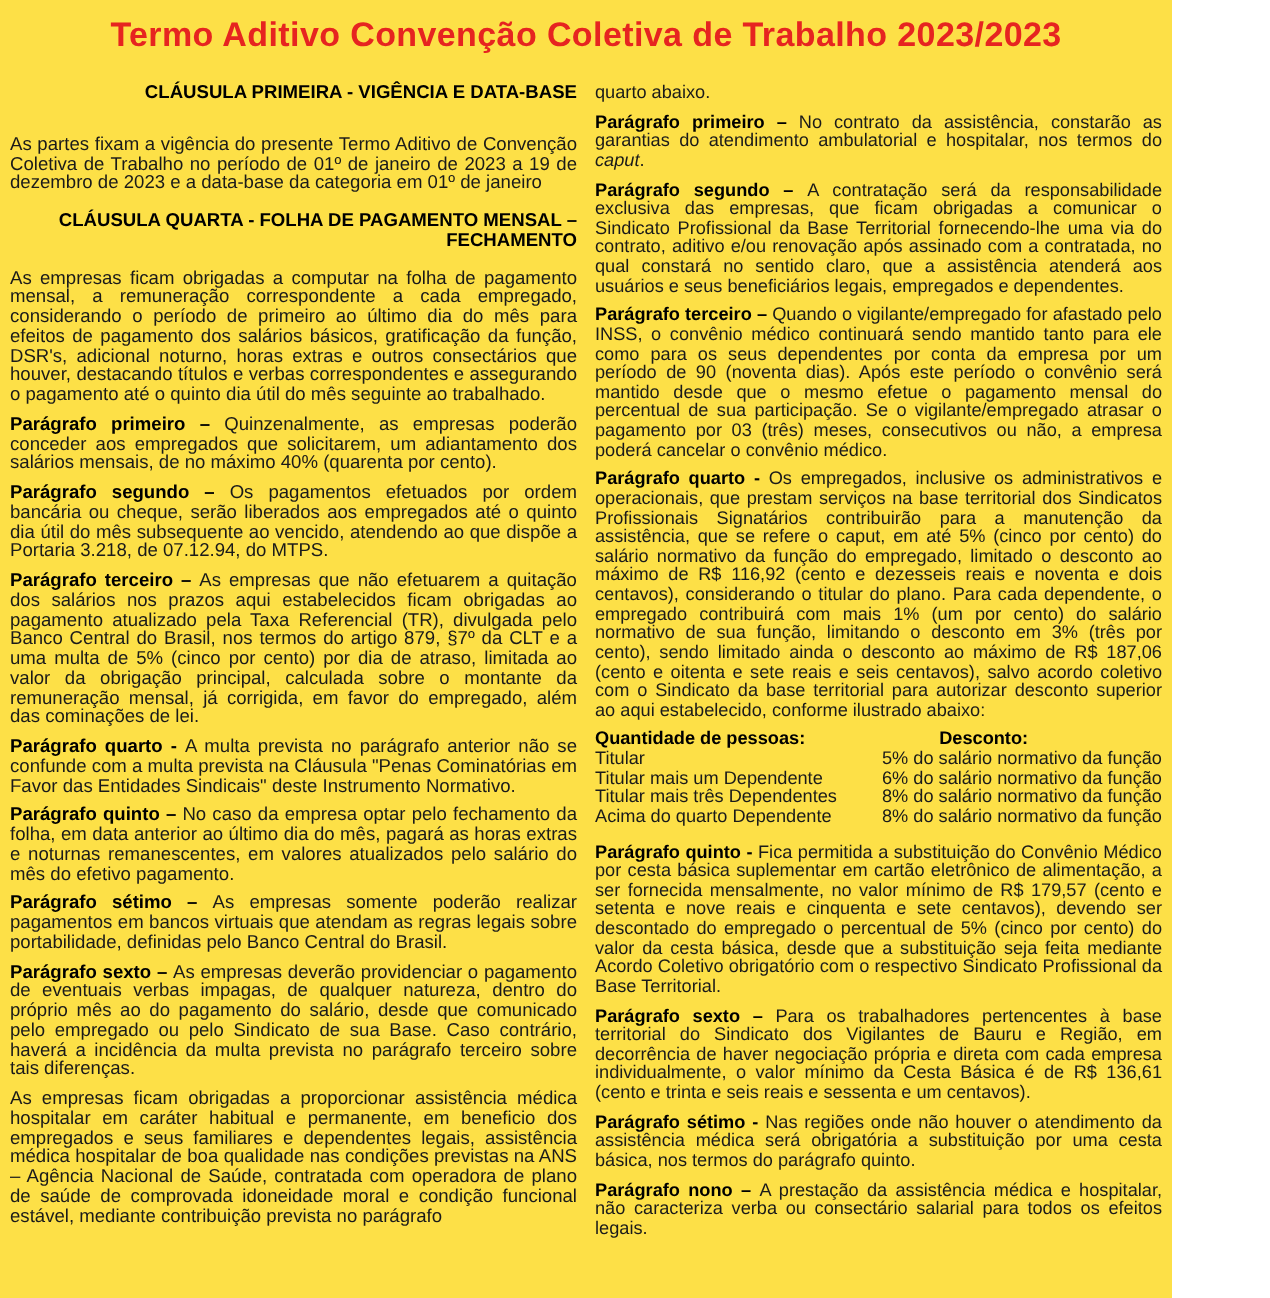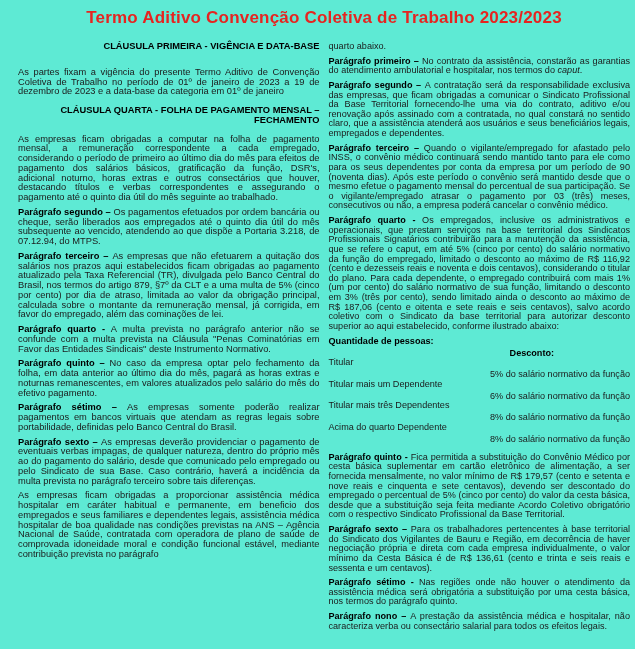--- a/index.html
+++ b/index.html
@@ -2,25 +2,25 @@
 <html><head>
 <meta charset="utf-8">
 <style>
   html, body {
     margin: 0;
     padding: 0;
     background: #ffffff;
     width: 635px;
   }
   .page {
-    width: 635px;
+    width: 586px;
     min-height: 649px;
-    background: #5eead4;
+    background: #fde047;
     box-sizing: border-box;
-    padding: 6px 5px 4px 18px;
+    padding: 6px 5px 4px 5px;
     font-family: "Liberation Sans", "DejaVu Sans", sans-serif;
     color: #1a1a1a;
   }
   .title {
     margin: 2px 0 14px 0;
     text-align: center;
     font-size: 17px;
     font-weight: bold;
     color: #e62420;
     letter-spacing: 0.2px;
@@ -48,35 +48,36 @@
     text-align: justify;
   }
   .para b { font-weight: bold; color: #000000; }
   .para i { font-style: italic; }
   .dtable {
     margin: 5px 0 8px 0;
   }
   .trow { display: flex; }
   .tcell { white-space: nowrap; }
   .tcell.c0 { flex: 0 0 auto; text-align: left; }
-  .tcell.c1 { flex: 1 1 auto; text-align: right; margin-top: 12px; }
+  .tcell.c1 { flex: 1 1 auto; text-align: right; }
   .trow.thead { font-weight: bold; color:#000; }
   .trow.thead .tcell.c1 { text-align: center; }
 </style>
 </head>
 <body>
 
 <div class="page">
   <h1 class="title">Termo Aditivo Convenção Coletiva de Trabalho 2023/2023</h1>
   <div class="cols">
     <div class="col col-left" id="col-left">
         <div class="heading">CLÁUSULA PRIMEIRA - VIGÊNCIA E DATA-BASE</div>
         <p class="para"><span>As partes fixam a vigência do presente Termo Aditivo de Convenção Coletiva de Trabalho no período de 01º de janeiro de 2023 a 19 de dezembro de 2023 e a data-base da categoria em 01º de janeiro</span></p>
         <div class="heading">CLÁUSULA QUARTA - FOLHA DE PAGAMENTO MENSAL – FECHAMENTO</div>
         <p class="para"><span>As empresas ficam obrigadas a computar na folha de pagamento mensal, a remuneração correspondente a cada empregado, considerando o período de primeiro ao último dia do mês para efeitos de pagamento dos salários básicos, gratificação da função, DSR's, adicional noturno, horas extras e outros consectários que houver, destacando títulos e verbas correspondentes e assegurando o pagamento até o quinto dia útil do mês seguinte ao trabalhado.</span></p>
+        <p class="para"><b>Parágrafo primeiro – </b><span>Quinzenalmente, as empresas poderão conceder aos empregados que solicitarem, um adiantamento dos salários mensais, de no máximo 40% (quarenta por cento).</span></p>
         <p class="para"><b>Parágrafo segundo – </b><span>Os pagamentos efetuados por ordem bancária ou cheque, serão liberados aos empregados até o quinto dia útil do mês subsequente ao vencido, atendendo ao que dispõe a Portaria 3.218, de 07.12.94, do MTPS.</span></p>
         <p class="para"><b>Parágrafo terceiro – </b><span>As empresas que não efetuarem a quitação dos salários nos prazos aqui estabelecidos ficam obrigadas ao pagamento atualizado pela Taxa Referencial (TR), divulgada pelo Banco Central do Brasil, nos termos do artigo 879, §7º da CLT e a uma multa de 5% (cinco por cento) por dia de atraso, limitada ao valor da obrigação principal, calculada sobre o montante da remuneração mensal, já corrigida, em favor do empregado, além das cominações de lei.</span></p>
         <p class="para"><b>Parágrafo quarto - </b><span>A multa prevista no parágrafo anterior não se confunde com a multa prevista na Cláusula "Penas Cominatórias em Favor das Entidades Sindicais" deste Instrumento Normativo.</span></p>
         <p class="para"><b>Parágrafo quinto – </b><span>No caso da empresa optar pelo fechamento da folha, em data anterior ao último dia do mês, pagará as horas extras e noturnas remanescentes, em valores atualizados pelo salário do mês do efetivo pagamento.</span></p>
         <p class="para"><b>Parágrafo sétimo – </b><span>As empresas somente poderão realizar pagamentos em bancos virtuais que atendam as regras legais sobre portabilidade, definidas pelo Banco Central do Brasil.</span></p>
         <p class="para"><b>Parágrafo sexto – </b><span>As empresas deverão providenciar o pagamento de eventuais verbas impagas, de qualquer natureza, dentro do próprio mês ao do pagamento do salário, desde que comunicado pelo empregado ou pelo Sindicato de sua Base. Caso contrário, haverá a incidência da multa prevista no parágrafo terceiro sobre tais diferenças.</span></p>
         <p class="para"><span>As empresas ficam obrigadas a proporcionar assistência médica hospitalar em caráter habitual e permanente, em beneficio dos empregados e seus familiares e dependentes legais, assistência médica hospitalar de boa qualidade nas condições previstas na ANS – Agência Nacional de Saúde, contratada com operadora de plano de saúde de comprovada idoneidade moral e condição funcional estável, mediante contribuição prevista no parágrafo</span></p>
       </div>
     <div class="col col-right" id="col-right">
         <p class="para"><span>quarto abaixo.</span></p>

